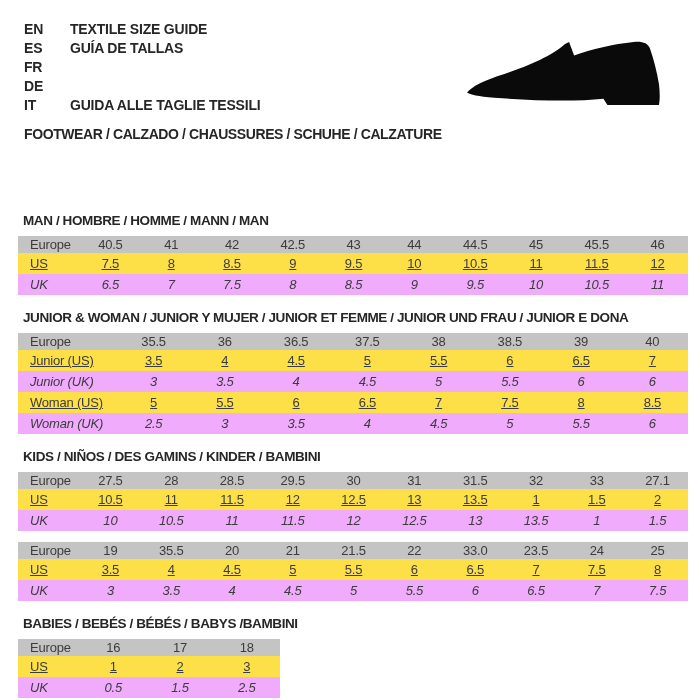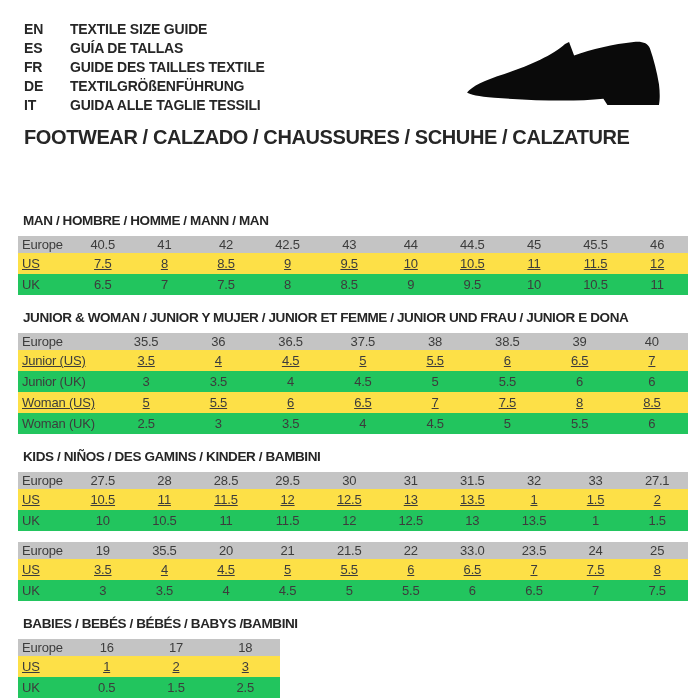--- a/index.html
+++ b/index.html
@@ -6,63 +6,61 @@
   body{width:700px;height:700px;font-family:"Liberation Sans",sans-serif;color:#3c3c3c;}
   .page{position:relative;width:700px;height:700px;overflow:hidden;background:#fff;}
 
   
   .lang-block{position:absolute;top:19px;left:24px;}
   .lang-row{display:flex;height:19px;align-items:center;font-weight:700;font-size:14px;
             letter-spacing:-0.2px;color:#262626;}
   .lang-code{width:46px;flex:0 0 46px;}
   .lang-label{white-space:nowrap;}
 
-  .category-line{position:absolute;top:126px;left:24px;font-weight:700;font-size:20px;
+  .category-line{position:absolute;top:126px;left:24px;font-weight:700;font-size:14px;
                  letter-spacing:-0.4px;color:#262626;white-space:nowrap;}
 
   
   .shoe{position:absolute;top:41px;left:464px;width:198px;height:66px;}
   .shoe svg{display:block;width:100%;height:100%;}
 
   
   .sections{position:absolute;top:198px;left:18px;width:670px;}
   .section{margin:0 0 11px 0;}
   .section-title{margin:15px 0 8px 5px;font-size:13.5px;line-height:15px;font-weight:700;
                  letter-spacing:-0.4px;color:#262626;white-space:nowrap;}
   .size-table{width:670px;font-size:13px;letter-spacing:-0.2px;color:#3c3c3c;}
   .size-table.narrow{width:262px;}
   .size-row{display:flex;height:21px;align-items:center;}
   .size-row.hdr{height:17px;background:#c4c4c4;}
-  .size-row.stripe{background:#22c55e;}
+  .size-row.stripe{background:#f0abfc;font-style:italic;}
   .size-row.plain{background:#fde047;text-decoration:underline;}
   .cell{flex:1 1 0;text-align:center;white-space:nowrap;}
-  .cell.label{flex:0 0 50px;text-align:left;padding-left:4px;}
+  .cell.label{flex:0 0 50px;text-align:left;padding-left:12px;}
   .wide-label .cell.label{flex:0 0 88px;}
 </style>
 </head>
 <body>
 
 <div class="page">
 
   <div class="lang-block">
     <div class="lang-row">
       <span class="lang-code">EN</span>
       <span class="lang-label">TEXTILE SIZE GUIDE</span>
     </div>
     <div class="lang-row">
       <span class="lang-code">ES</span>
       <span class="lang-label">GUÍA DE TALLAS</span>
     </div>
     <div class="lang-row">
       <span class="lang-code">FR</span>
-      <span class="lang-label">GUIDE DES TAILLES TEXTILE</span>
     </div>
     <div class="lang-row">
       <span class="lang-code">DE</span>
-      <span class="lang-label">TEXTILGRÖßENFÜHRUNG</span>
     </div>
     <div class="lang-row">
       <span class="lang-code">IT</span>
       <span class="lang-label">GUIDA ALLE TAGLIE TESSILI</span>
     </div>
   </div>
 
   <div class="shoe">
     <svg viewBox="0 0 196 64" preserveAspectRatio="none" aria-hidden="true">
       <path fill="#0a0a0a" d="

